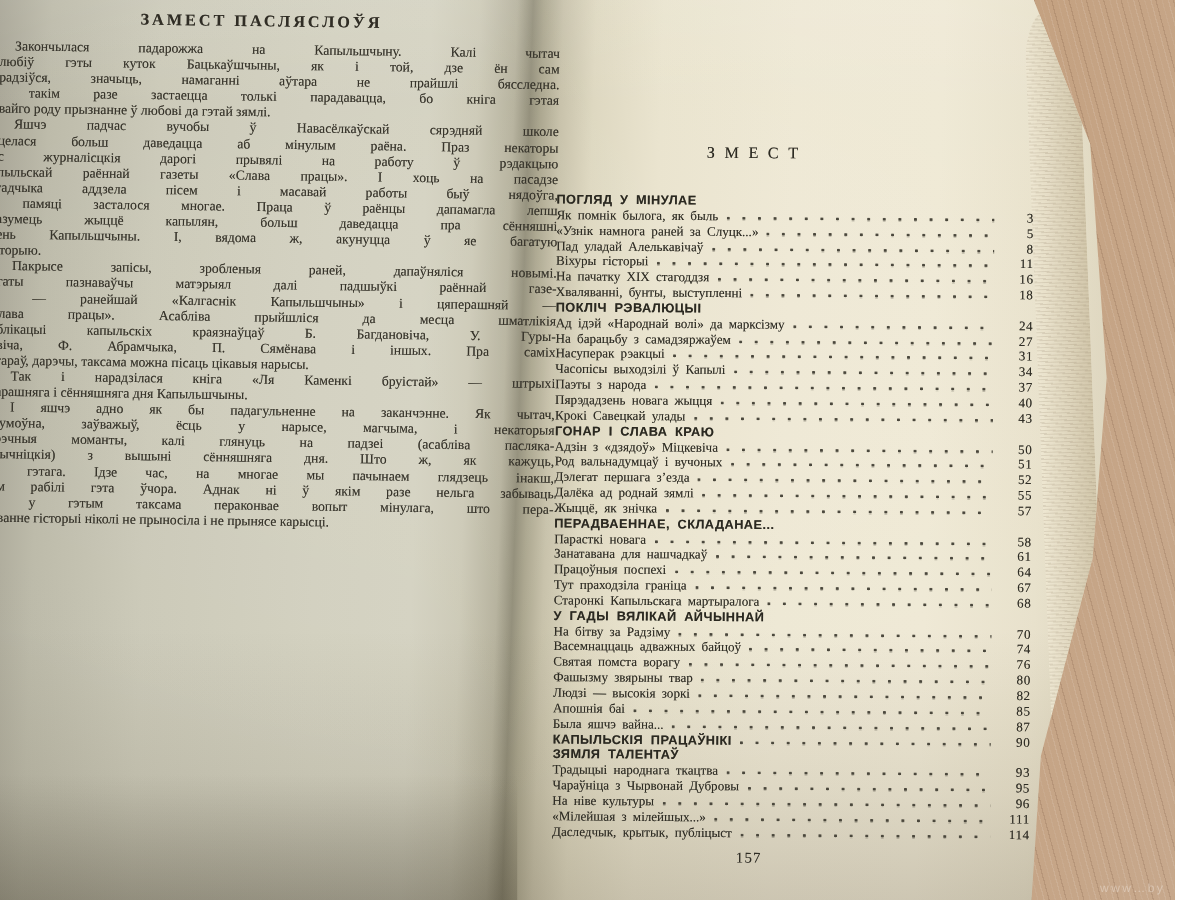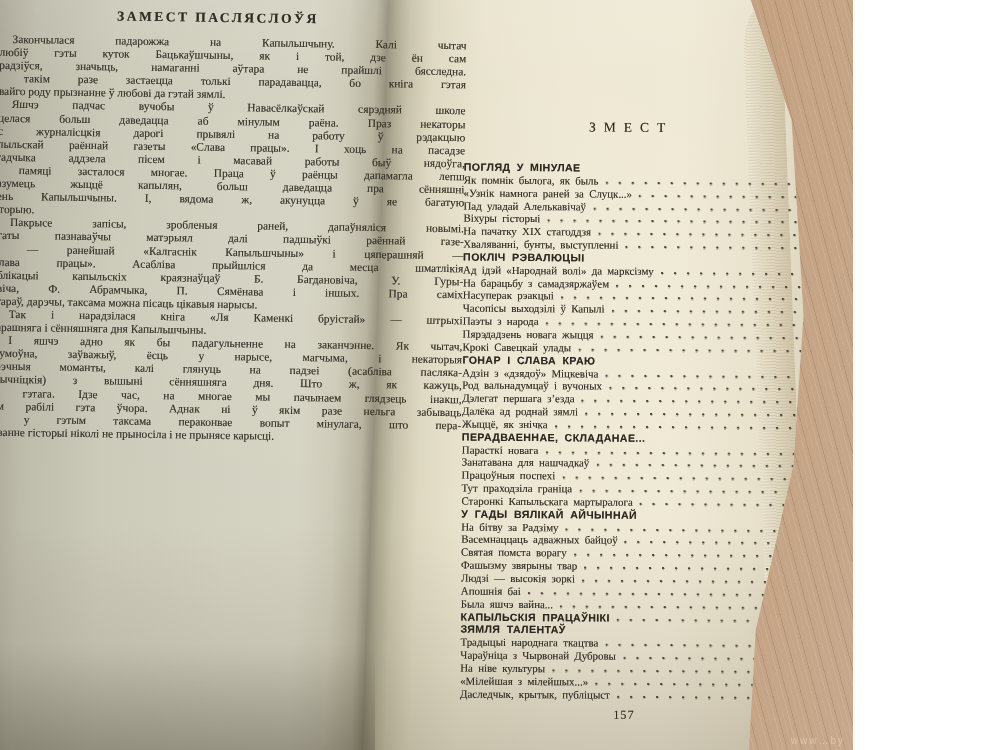--- a/index.html
+++ b/index.html
@@ -1,17 +1,17 @@
 <!DOCTYPE html>
 <html><head>
 <meta charset="utf-8">
 <style>
   html,body{margin:0;padding:0;}
   .photo{
-    position:relative; width:853px; height:750px; overflow:hidden;
+    position:relative; width:979px; height:750px; overflow:hidden;
     font-family:"Liberation Serif", serif; background:#b88f63;
   }
   
   .wood{
     position:absolute; inset:0;
     background:
       repeating-linear-gradient(75deg,
         rgba(255,255,255,.10) 0 1px, rgba(255,255,255,0) 1px 4px,
         rgba(90,55,35,.14) 4px 5px, rgba(90,55,35,0) 5px 9px,
         rgba(255,255,255,.06) 9px 10px, rgba(255,255,255,0) 10px 14px),

